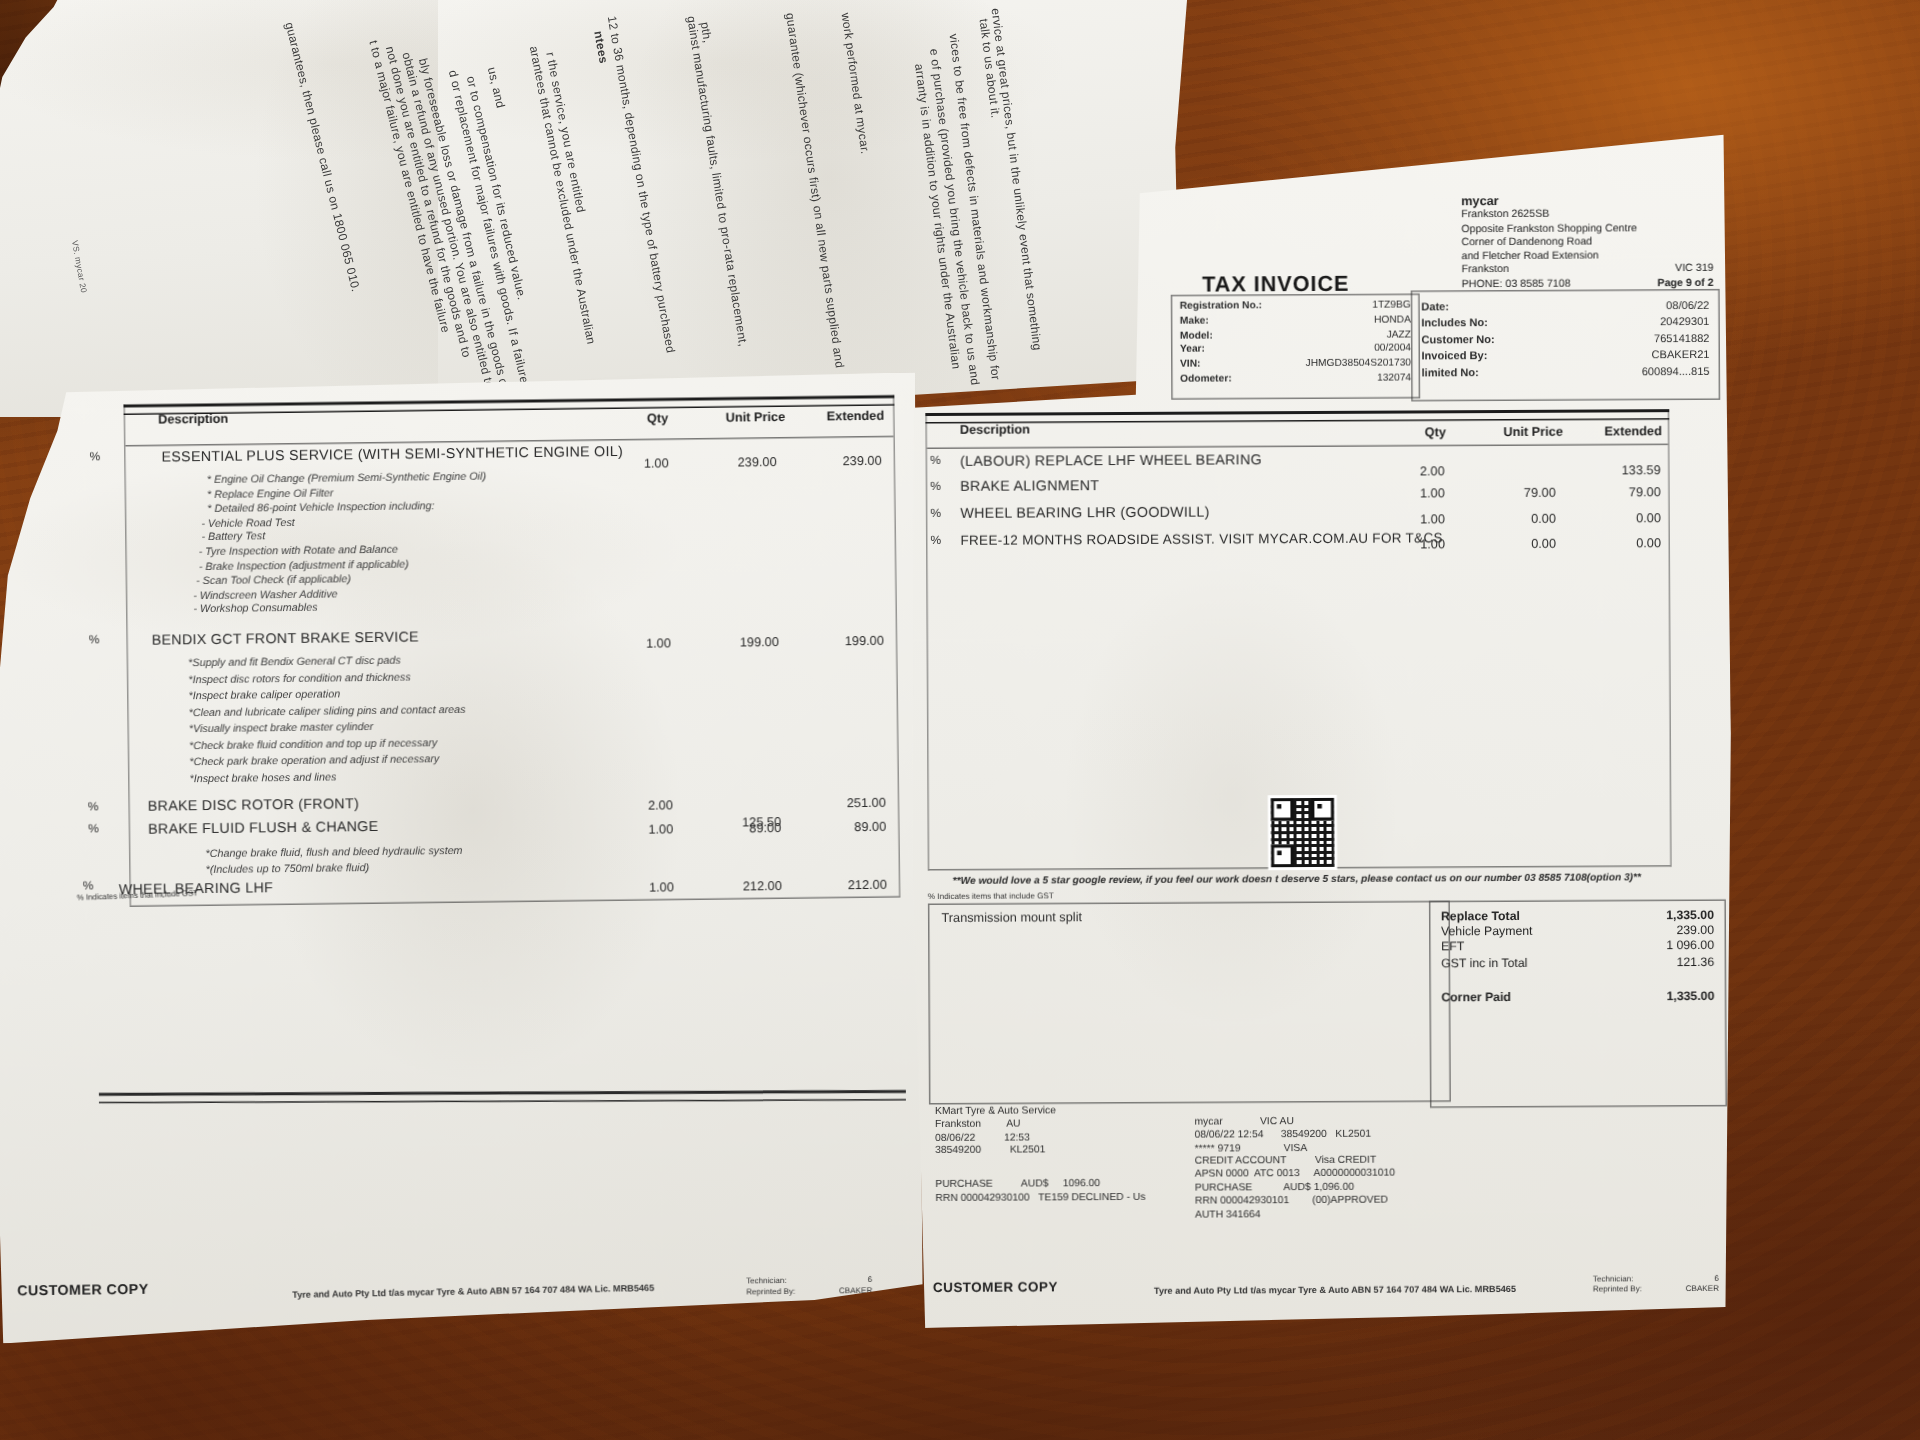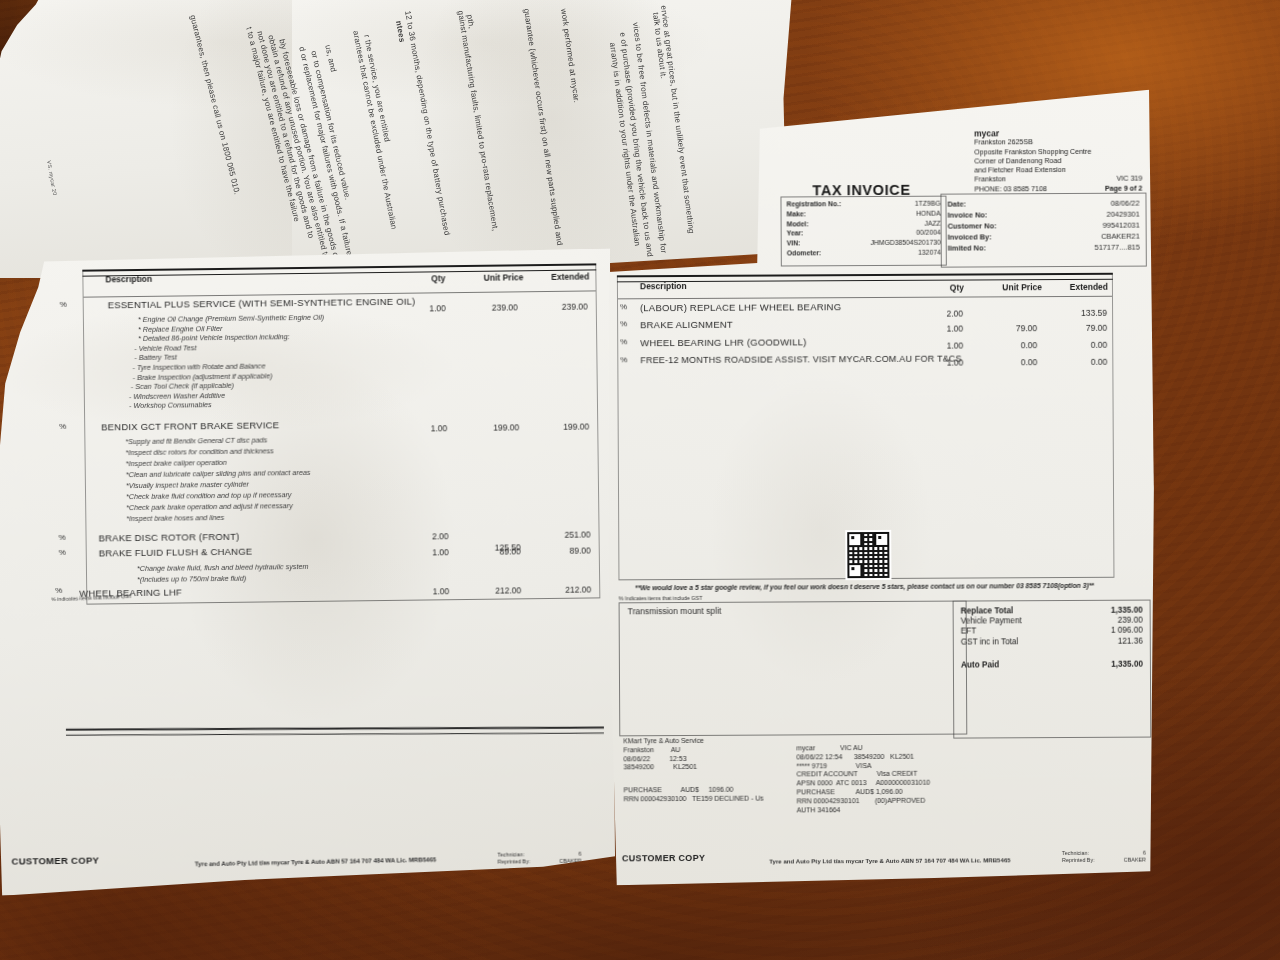--- a/index.html
+++ b/index.html
@@ -207,21 +207,21 @@
       <div class="kv">
           <span>Frankston</span>
           <span>VIC  319</span>
         </div>
       <div class="kv">
           <span>PHONE: 03 8585 7108</span>
           <span style="font-weight:bold">Page 9 of 2</span>
         </div>
     </div>
 
-    <div class="title" style="left:216px;top:94px">TAX INVOICE</div>
+    <div class="title" style="left:205px;top:94px">TAX INVOICE</div>
 
     <div class="bx" style="left:184px;top:108px;width:154px;height:64px;padding:2px 5px">
       <div class="kv" style="font-size:6.8px;line-height:9.8px">
           <b>Registration No.:</b>
           <span>1TZ9BG</span>
         </div>
       <div class="kv" style="font-size:6.8px;line-height:9.8px">
           <b>Make:</b>
           <span>HONDA</span>
         </div>
@@ -242,34 +242,34 @@
           <span>132074</span>
         </div>
     </div>
 
     <div class="bx" style="left:344px;top:106px;width:192px;height:64px;padding:4px 6px">
       <div class="kv" style="font-size:7.4px;line-height:11px">
           <b>Date:</b>
           <span>08/06/22</span>
         </div>
       <div class="kv" style="font-size:7.4px;line-height:11px">
-          <b>Invoice No:</b>
+          <b>Includes No:</b>
           <span>20429301</span>
         </div>
       <div class="kv" style="font-size:7.4px;line-height:11px">
           <b>Customer No:</b>
-          <span>995412031</span>
+          <span>765141882</span>
         </div>
       <div class="kv" style="font-size:7.4px;line-height:11px">
           <b>Invoiced By:</b>
           <span>CBAKER21</span>
         </div>
       <div class="kv" style="font-size:7.4px;line-height:11px">
           <b>limited No:</b>
-          <span>517177....815</span>
+          <span>600894....815</span>
         </div>
     </div>
 
     <div class="tbox" style="left:20px;top:186px;width:494px;height:304px">
       <div class="dline"></div>
       <div class="thead">
         <span style="left:22px;top:6px">Description</span>
         <span style="right:148px;top:9px">Qty</span>
         <span style="right:70px;top:9px">Unit Price</span>
         <span style="right:4px;top:9px">Extended</span>
@@ -337,21 +337,21 @@
         </div>
       <div class="totrow">
           <span>EFT</span>
           <span>1 096.00</span>
         </div>
       <div class="totrow">
           <span>GST inc in Total</span>
           <span>121.36</span>
         </div>
       <div class="totrow" style="font-weight:bold;margin-top:13px">
-          <span>Auto Paid</span>
+          <span>Corner Paid</span>
           <span>1,335.00</span>
         </div>
     </div>
 
     <div class="pblk" style="position:absolute;left:24px;top:648px">
       <div>KMart Tyre &amp; Auto Service</div>
       <div>Frankston         AU</div>
       <div>08/06/22          12:53</div>
       <div>38549200          KL2501</div>
       <div style="height:14px"></div>

